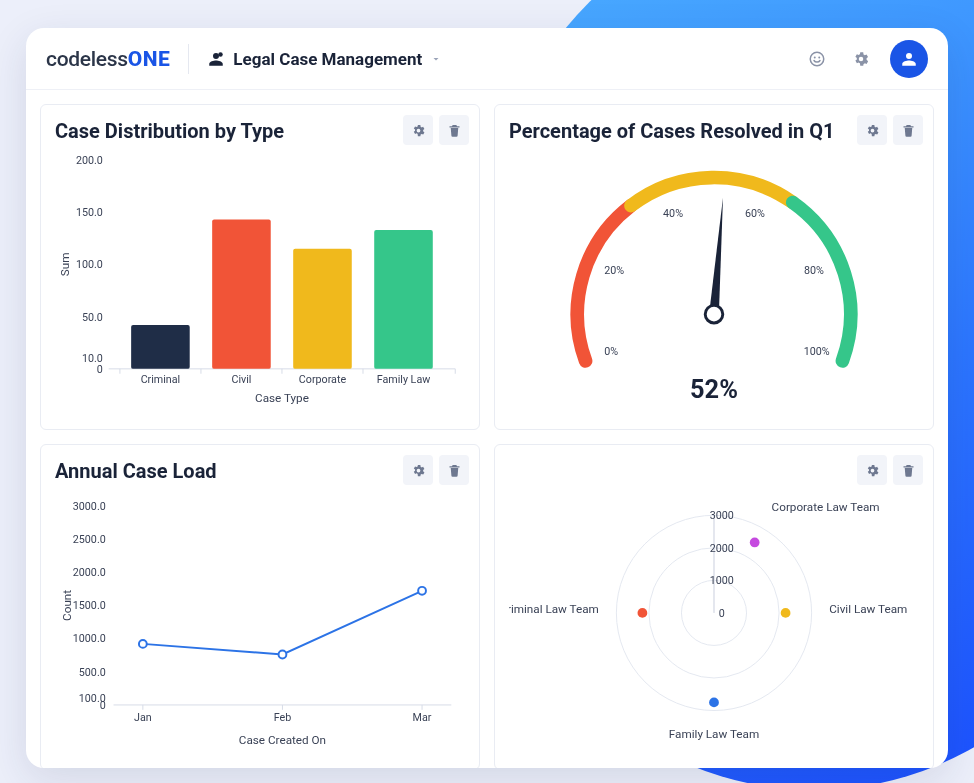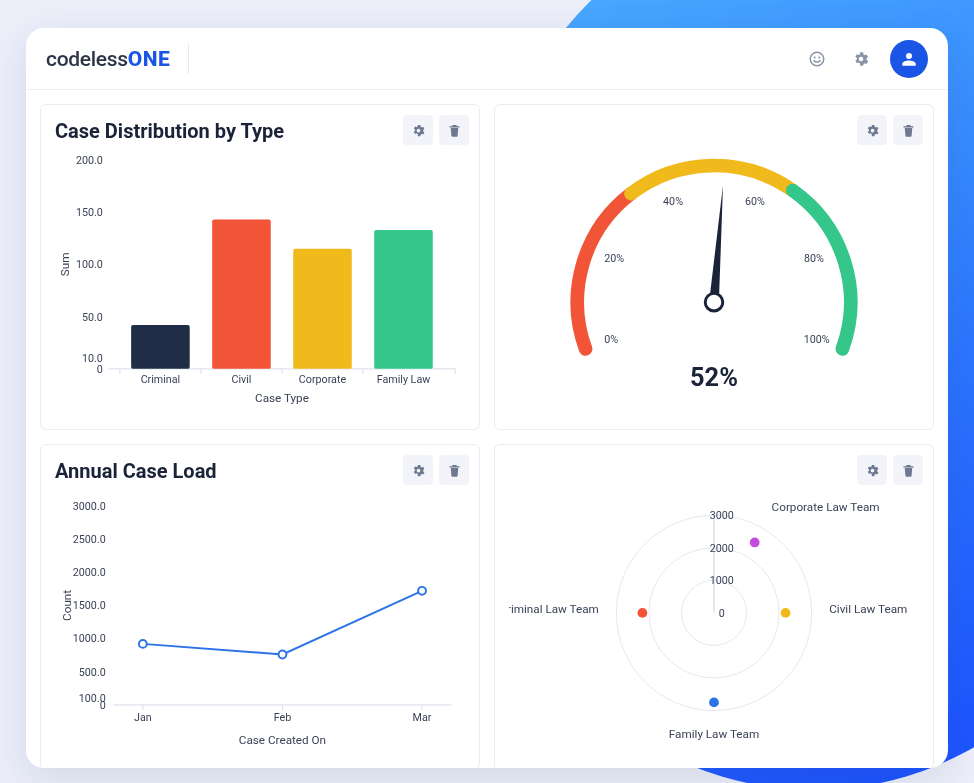--- a/index.html
+++ b/index.html
@@ -81,20 +81,30 @@
 <body>
 
 <div class="bg-blob"></div>
 <div class="app">
 
   <div class="topbar">
     <div class="logo">
       <span class="l1">codeless</span><span class="l2">ONE</span>
     </div>
     <div class="vr"></div>
+    <div class="org">
+      <svg width="18" height="18" viewBox="0 0 24 24">
+          <path fill="#1a2338" d="M12 12a4 4 0 1 0-4-4 4 4 0 0 0 4 4Zm0 2c-3 0-9 1.5-9 4.5V21h18v-2.5c0-3-6-4.5-9-4.5Z"></path>
+          <circle cx="18" cy="6" r="3" fill="#1a2338"></circle>
+        </svg>
+      <span>Legal Case Management</span>
+      <svg class="caret" viewBox="0 0 24 24">
+          <path d="M7 10l5 5 5-5z"></path>
+        </svg>
+    </div>
     <div class="top-spacer"></div>
     <div class="top-icons">
       <div class="ibtn">
         <svg width="18" height="18" viewBox="0 0 24 24">
             <circle cx="12" cy="12" r="9" fill="none" stroke="#8b93a7" stroke-width="2"></circle>
             <circle cx="9" cy="10" r="1.3" fill="#8b93a7"></circle>
             <circle cx="15" cy="10" r="1.3" fill="#8b93a7"></circle>
             <path d="M8 14c1 1.5 2.5 2 4 2s3-.5 4-2" fill="none" stroke="#8b93a7" stroke-width="2" stroke-linecap="round"></path>
           </svg>
       </div>
@@ -150,20 +160,21 @@
             <text x="357" y="240" class="catlabel">Family Law</text>
             <line x1="315.5" x2="315.5" y1="226" y2="231" stroke="#d6dbe6"></line>
             <line x1="410" x2="410" y1="226" y2="231" stroke="#d6dbe6"></line>
             <text x="232.5" y="260" text-anchor="middle" class="axis-label">Case Type</text>
             <text x="0" y="0" text-anchor="middle" class="axis-label" transform="translate(14 119) rotate(-90)">Sum</text>
           </svg>
       </div>
     </div>
 
     <div class="card">
+      <div class="card-title">Percentage of Cases Resolved in Q1</div>
       <div class="card-actions">
         <div class="chip">
             <svg width="15" height="15" viewBox="0 0 24 24">
               <use href="#g"></use>
               <path fill="currentColor" d="M19.4 13a7.5 7.5 0 0 0 .1-1 7.5 7.5 0 0 0-.1-1l2-1.6-2-3.4-2.4 1a7.3 7.3 0 0 0-1.7-1L15 3h-4l-.4 2.5a7.3 7.3 0 0 0-1.7 1l-2.4-1-2 3.4 2 1.6a7.5 7.5 0 0 0 0 2l-2 1.6 2 3.4 2.4-1a7.3 7.3 0 0 0 1.7 1L11 21h4l.4-2.5a7.3 7.3 0 0 0 1.7-1l2.4 1 2-3.4ZM12 15a3 3 0 1 1 3-3 3 3 0 0 1-3 3Z"></path>
             </svg>
           </div>
         <div class="chip">
             <svg width="15" height="15" viewBox="0 0 24 24">
               <path fill="currentColor" d="M9 3h6l1 2h4v2H4V5h4ZM6 8h12l-1 12a2 2 0 0 1-2 2H9a2 2 0 0 1-2-2Z"></path>

